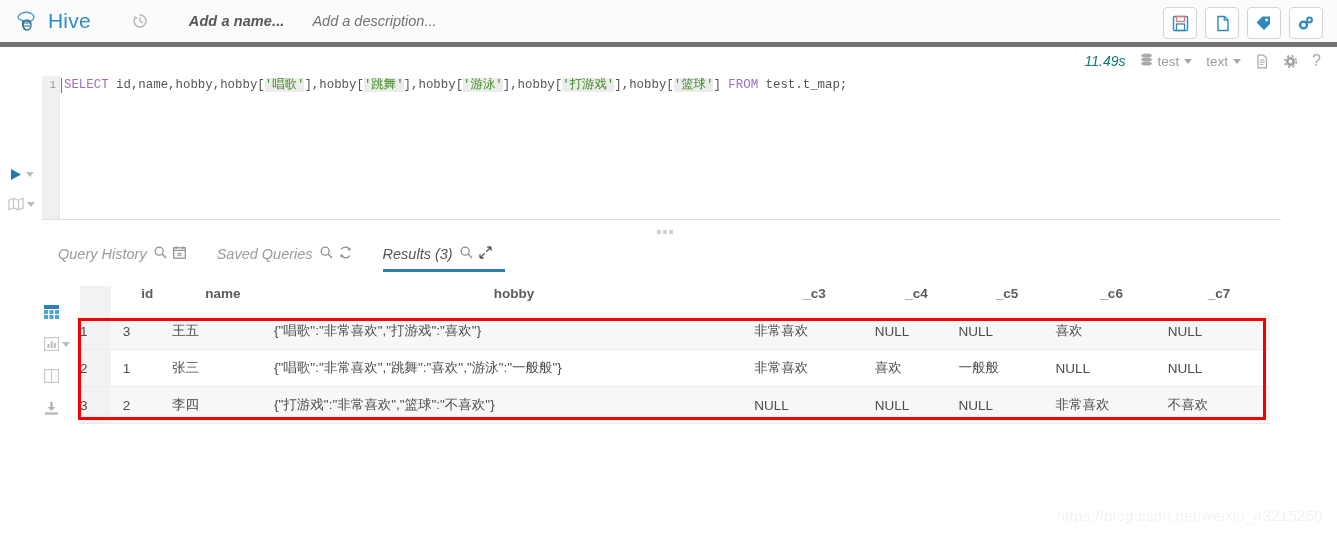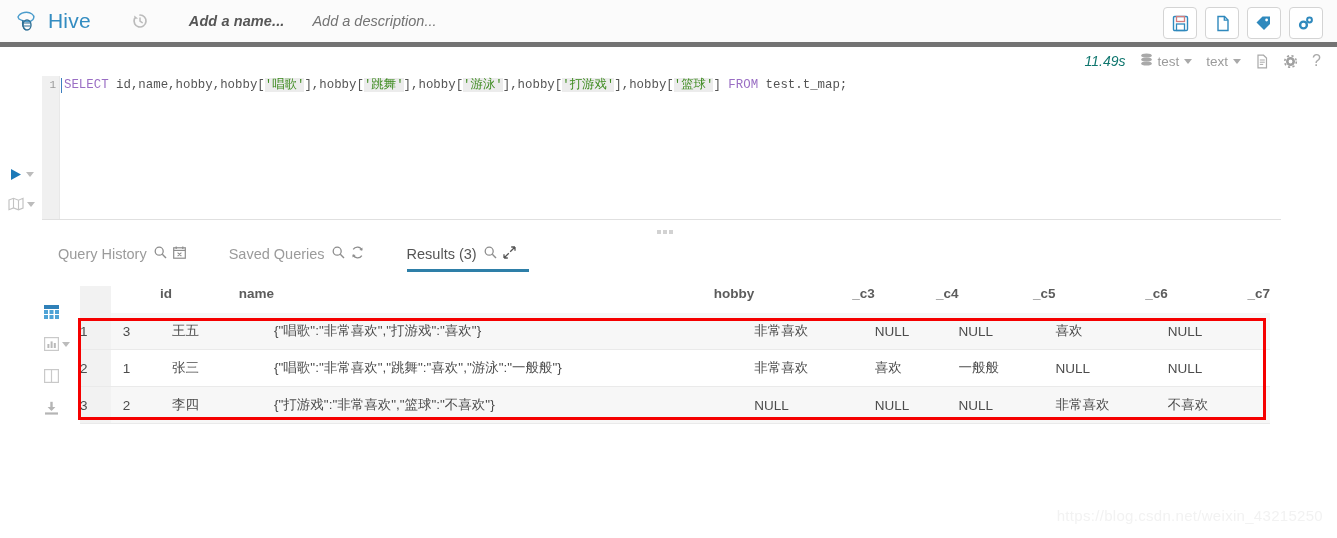--- a/index.html
+++ b/index.html
@@ -115,21 +115,21 @@
     position:absolute; left:657px; top:230px;
     display:flex; gap:2px;
   }
   .resize-dots span {
     width:4px;height:4px;background:#d2d2d2;display:block;
   }
 
   
   .tabs {
     position:absolute; left:58px; top:246px;
-    display:flex; align-items:flex-end; gap:12px;
+    display:flex; align-items:flex-end; gap:0;font-style:italic;
   }
   .tab {
     display:flex; align-items:center; gap:7px;
     padding:0 13px 10px 0; margin-right:18px;
     font-size:14.5px; color:#9b9b9b; cursor:pointer;
     position:relative;
   }
   .tab .tab-icons { display:flex; align-items:center; gap:6px; }
   .tab.active { color:#555; }
   .tab.active .tab-underline {
@@ -146,21 +146,21 @@
 
   
   .table-area {
     position:absolute; left:80px; top:286px; width:1190px;
   }
   table.results {
     width:1190px; border-collapse:collapse;
     font-size:13.5px; color:#444;
   }
   table.results th {
-    text-align:right; font-size:13.5px; font-weight:bold;
+    text-align:center; font-size:13.5px; font-weight:bold;
     color:#5c5c5c; padding:0 0 12px 0; background:#fff;
     border:none;
   }
   table.results td {
     padding:9px 0; border-bottom:1px solid #eaeaea;
     color:#4c4c4c; white-space:nowrap;
   }
   tr.row-odd td { background:#f7f7f7; }
   tr.row-even td { background:#ffffff; }
   td.rownum, th.rownum {

